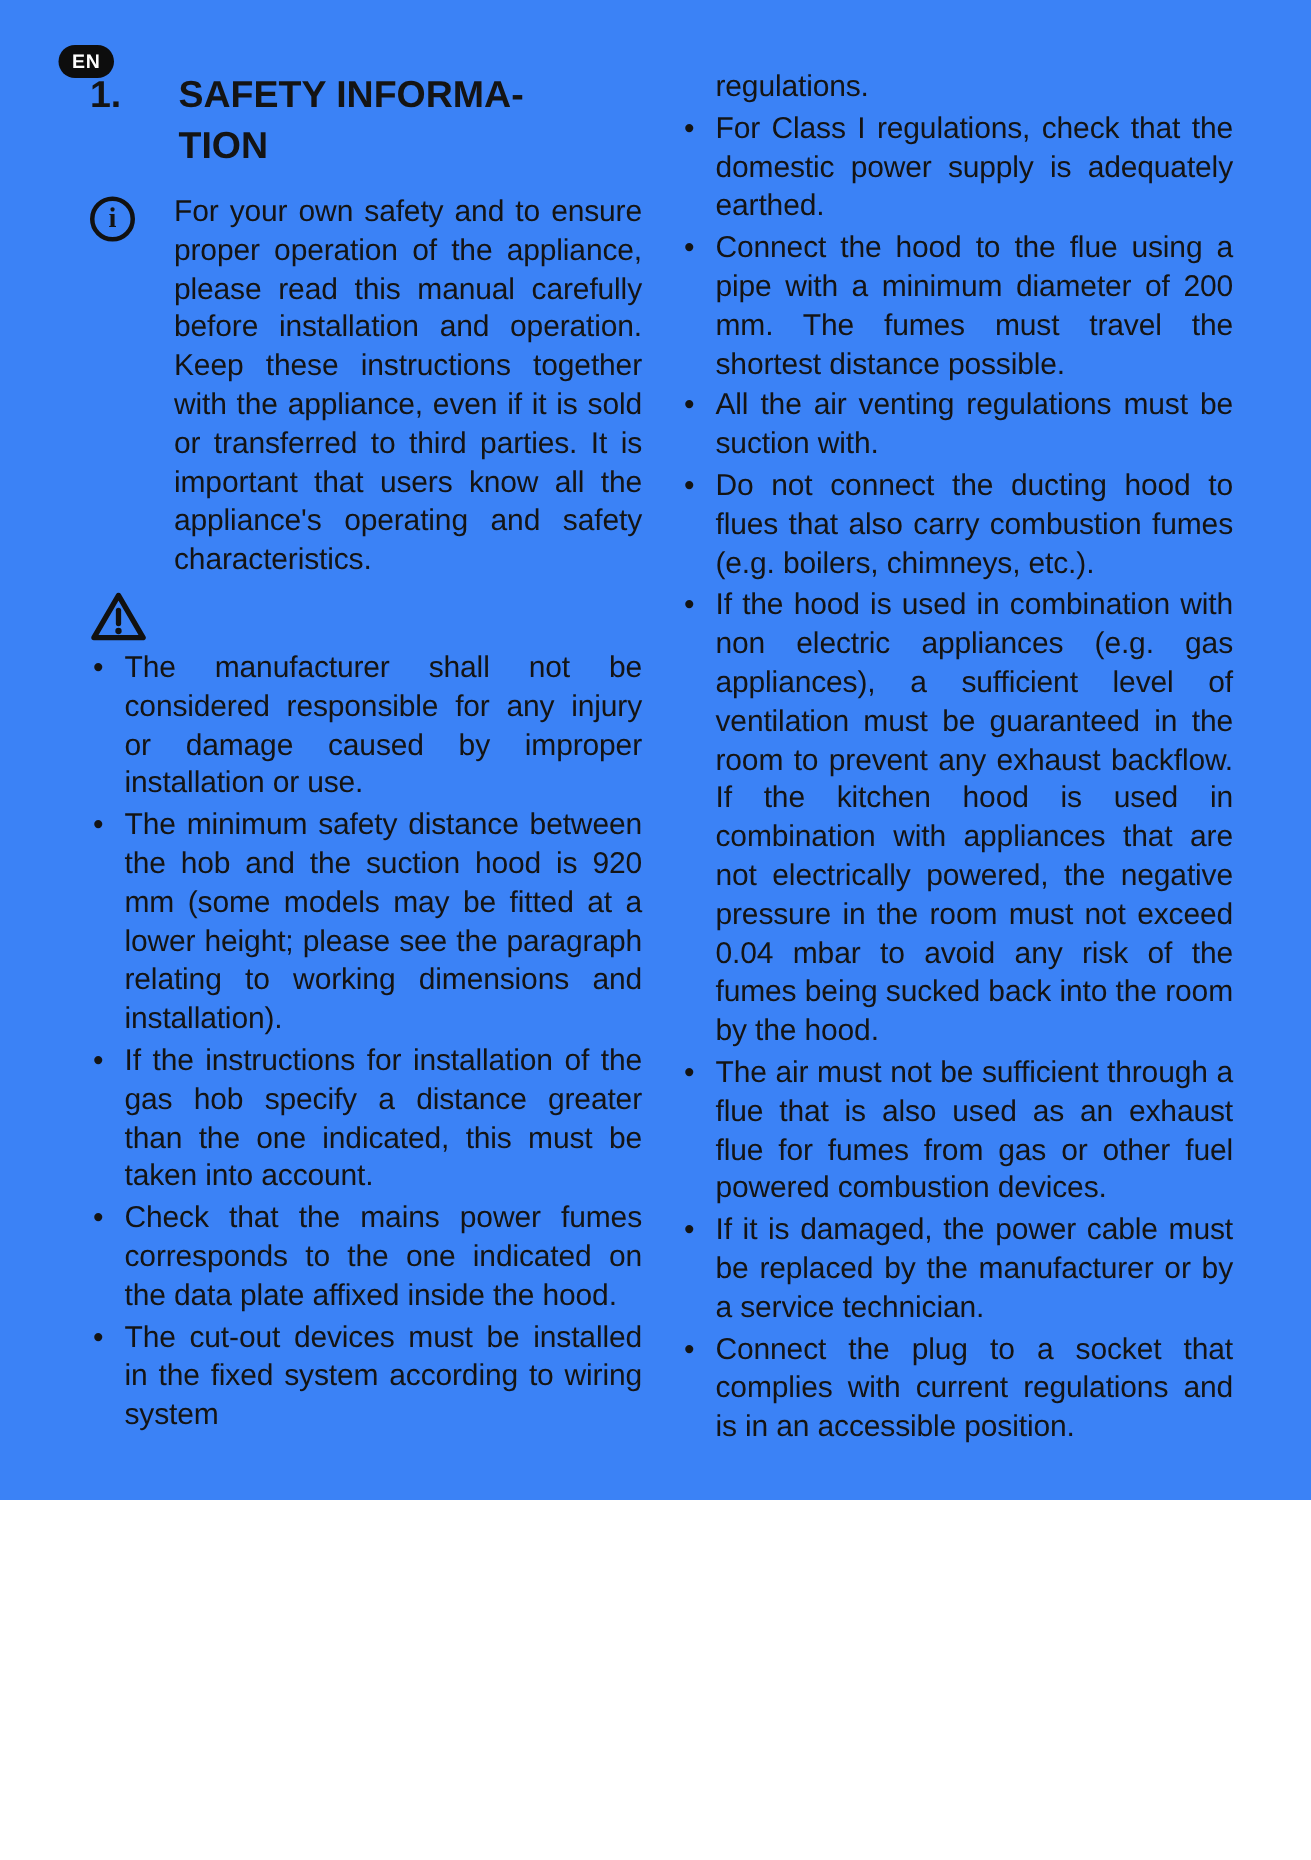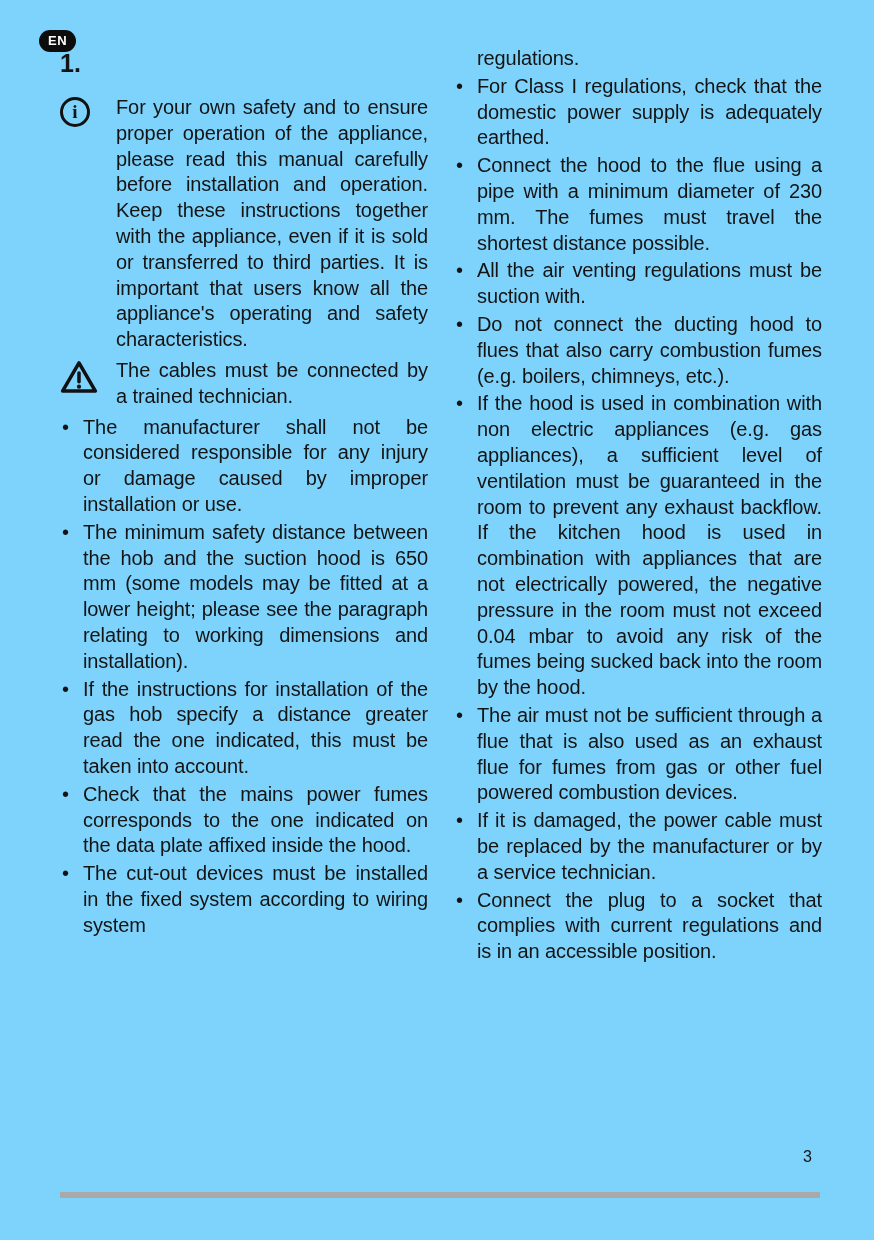--- a/index.html
+++ b/index.html
@@ -1,22 +1,22 @@
 <!DOCTYPE html>
 <html lang="en"><head>
 <meta charset="utf-8">
 <style>
   * { margin: 0; padding: 0; box-sizing: border-box; }
   html, body { background: #ffffff; }
   body { width: 874px; height: 1240px; }
   .page {
     position: relative;
     width: 874px;
-    height: 1240px;
-    background: #7dd3fc;
+    height: 1000px;
+    background: #3b82f6;
     color: #141414;
     font-family: "Liberation Sans", "DejaVu Sans", sans-serif;
     overflow: hidden;
   }
   .lang-badge {
     position: absolute;
     top: 30px;
     left: 39px;
     background: #0d0d0d;
     color: #ffffff;
@@ -94,53 +94,56 @@
 <div class="page">
 
   <span class="lang-badge">EN</span>
 
   <div class="columns">
 
     <div class="col">
 
       <div class="heading">
         <span class="h-num">1.</span>
+        <span class="h-title">
+          <span>SAFETY INFORMA-</span><br>
+          <span>TION</span>
+        </span>
       </div>
 
       <div class="icon-para">
         <span class="icon-cell">
           <span class="info-icon">
             <span>i</span>
           </span>
         </span>
         <p class="jtext">For your own safety and to ensure proper operation of the appliance, please read this manual carefully before installation and operation. Keep these instructions together with the appliance, even if it is sold or transferred to third parties. It is important that users know all the appliance's operating and safety characteristics.</p>
       </div>
 
       <div class="icon-para">
         <span class="icon-cell">
           <svg class="warn-icon" viewBox="0 0 64 58" xmlns="http://www.w3.org/2000/svg" aria-hidden="true">
             <path d="M32 5 L60 53 L4 53 Z" fill="none" stroke="#111111" stroke-width="6" stroke-linejoin="round"></path>
             <line x1="32" y1="22" x2="32" y2="37" stroke="#111111" stroke-width="6" stroke-linecap="round"></line>
             <circle cx="32" cy="45.5" r="3.6" fill="#111111"></circle>
           </svg>
         </span>
-        <p class="jtext">The cables must be connected by a trained technician.</p>
       </div>
 
       <div class="bullet">
         <span class="marker">•</span>
         <p class="jtext">The manufacturer shall not be considered responsible for any injury or damage caused by improper installation or use.</p>
       </div>
       <div class="bullet">
         <span class="marker">•</span>
-        <p class="jtext">The minimum safety distance between the hob and the suction hood is 650 mm (some models may be fitted at a lower height; please see the paragraph relating to working dimensions and installation).</p>
+        <p class="jtext">The minimum safety distance between the hob and the suction hood is 920 mm (some models may be fitted at a lower height; please see the paragraph relating to working dimensions and installation).</p>
       </div>
       <div class="bullet">
         <span class="marker">•</span>
-        <p class="jtext">If the instructions for installation of the gas hob specify a distance greater read the one indicated, this must be taken into account.</p>
+        <p class="jtext">If the instructions for installation of the gas hob specify a distance greater than the one indicated, this must be taken into account.</p>
       </div>
       <div class="bullet">
         <span class="marker">•</span>
         <p class="jtext">Check that the mains power fumes corresponds to the one indicated on the data plate affixed inside the hood.</p>
       </div>
       <div class="bullet">
         <span class="marker">•</span>
         <p class="jtext">The cut-out devices must be installed in the fixed system according to wiring system</p>
       </div>
 
@@ -149,21 +152,21 @@
     <div class="col">
 
       <p class="jtext continuation">regulations.</p>
 
       <div class="bullet">
         <span class="marker">•</span>
         <p class="jtext">For Class I regulations, check that the domestic power supply is adequately earthed.</p>
       </div>
       <div class="bullet">
         <span class="marker">•</span>
-        <p class="jtext">Connect the hood to the flue using a pipe with a minimum diameter of 230 mm. The fumes must travel the shortest distance possible.</p>
+        <p class="jtext">Connect the hood to the flue using a pipe with a minimum diameter of 200 mm. The fumes must travel the shortest distance possible.</p>
       </div>
       <div class="bullet">
         <span class="marker">•</span>
         <p class="jtext">All the air venting regulations must be suction with.</p>
       </div>
       <div class="bullet">
         <span class="marker">•</span>
         <p class="jtext">Do not connect the ducting hood to flues that also carry combustion fumes (e.g. boilers, chimneys, etc.).</p>
       </div>
       <div class="bullet">

